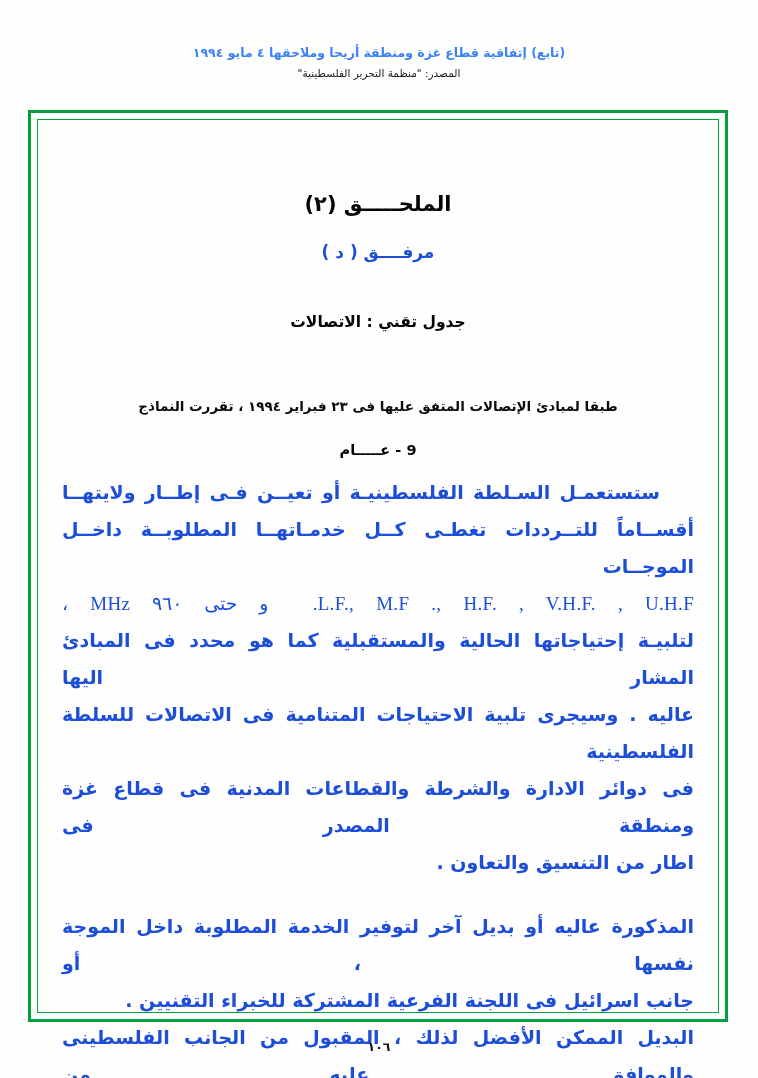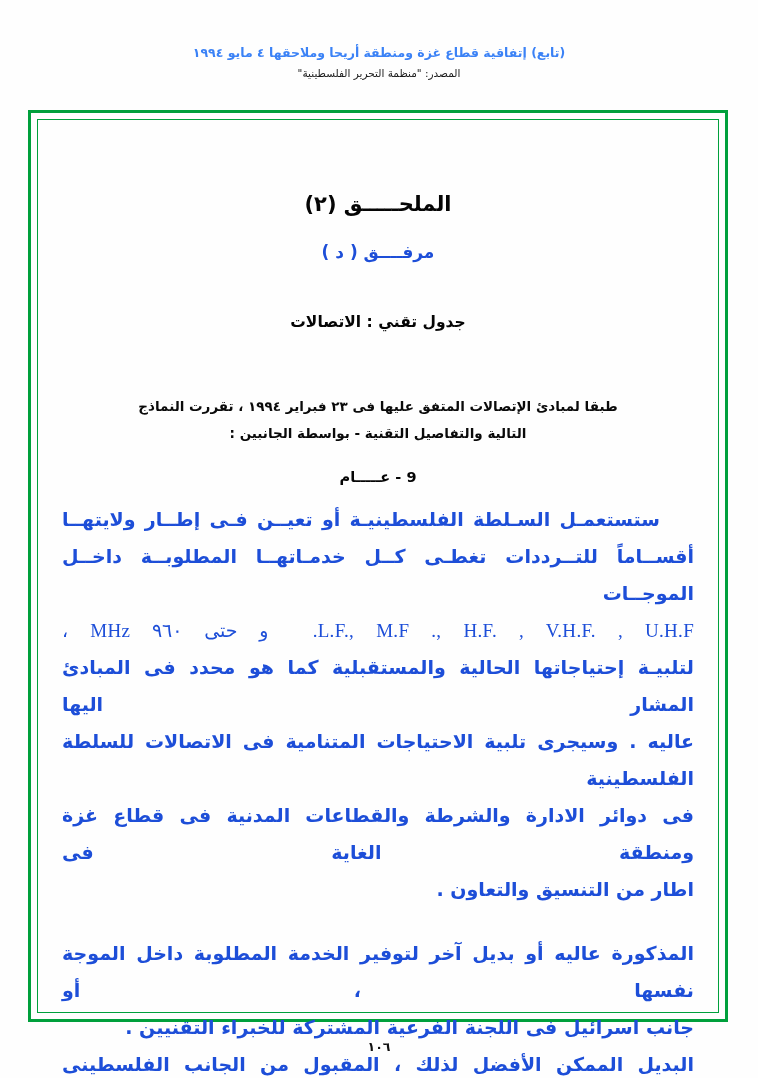--- a/index.html
+++ b/index.html
@@ -176,32 +176,31 @@
   </div>
 
   <div class="content">
 
     <div class="title-main">الملحـــــق (٢)</div>
     <div class="title-sub">مرفــــق ( د )</div>
     <div class="title-table">جدول تقني : الاتصالات</div>
 
     <div class="intro">
       <span>طبقا لمبادئ الإتصالات المتفق عليها فى ٢٣ فبراير ١٩٩٤ ، تقررت النماذج</span>
-      <span class="l2">التالية والتفاصيل التقنية - بواسطة الجانبين :</span>
     </div>
 
     <div class="section-head">9 - عـــــام</div>
 
     <div class="para para-1">
       <span class="ln indent">ستستعمـل السـلطة الفلسطينيـة أو تعيــن فـى إطــار ولايتهــا</span>
       <span class="ln">أقســاماً للتــرددات تغطـى كــل خدمـاتهــا المطلوبــة داخــل الموجــات</span>
       <span class="ln latin">L.F., M.F ., H.F. , V.H.F. , U.H.F. ‏ و حتى ٩٦٠ MHz ،</span>
       <span class="ln">لتلبيـة إحتياجاتها الحالية والمستقبلية كما هو محدد فى المبادئ المشار اليها</span>
       <span class="ln">عاليه . وسيجرى تلبية الاحتياجات المتنامية فى الاتصالات للسلطة الفلسطينية</span>
-      <span class="ln">فى دوائر الادارة والشرطة والقطاعات المدنية فى قطاع غزة ومنطقة الغاية فى</span>
+      <span class="ln">فى دوائر الادارة والشرطة والقطاعات المدنية فى قطاع غزة ومنطقة المصدر فى</span>
       <span class="ln last">اطار من التنسيق والتعاون .</span>
     </div>
 
     <div class="para para-2">
       <span class="ln">المذكورة عاليه أو بديل آخر لتوفير الخدمة المطلوبة داخل الموجة نفسها ، أو</span>
       <span class="ln last">جانب اسرائيل فى اللجنة الفرعية المشتركة للخبراء التقنيين .</span>
       <span class="ln">البديل الممكن الأفضل لذلك ، المقبول من الجانب الفلسطينى والموافق عليه من</span>
     </div>
 
   </div>

